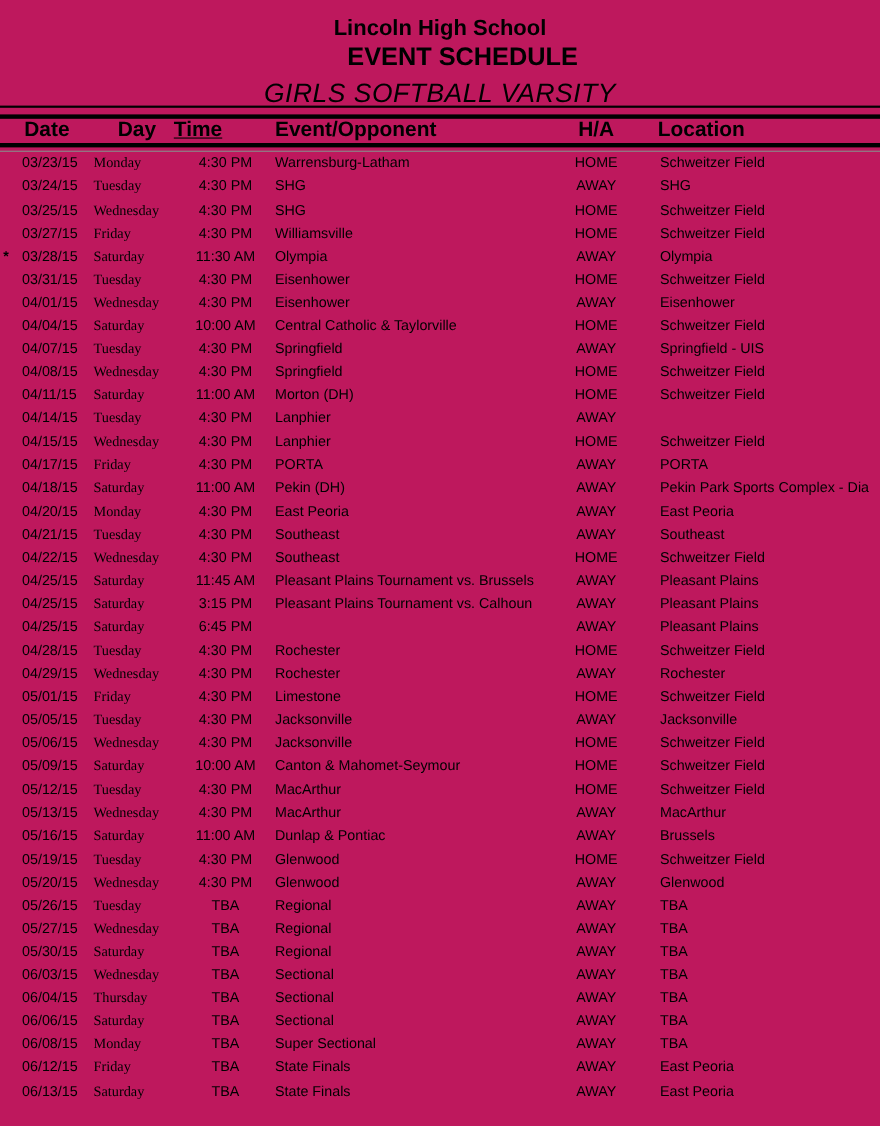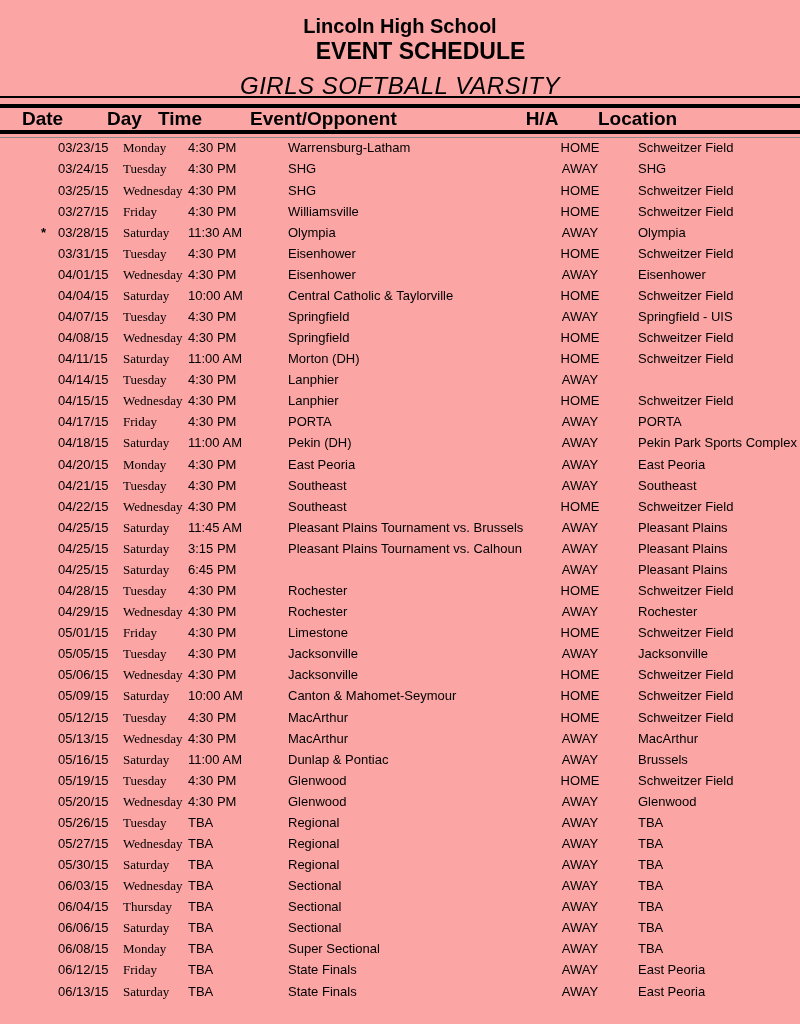--- a/index.html
+++ b/index.html
@@ -1,20 +1,20 @@
 <!DOCTYPE html>
 <html><head>
 <meta charset="utf-8">
 <style>
   html, body { margin: 0; padding: 0; background: #fff; }
   .page {
     position: relative;
     width: 800px;
     height: 1024px;
-    background: #fca5a5;
+    background: #be185d;
     color: #000000;
     font-family: "Liberation Sans", sans-serif;
     overflow: hidden;
   }
   .title-block {
     position: absolute;
     top: 14px; left: 0; right: 0;
     text-align: center;
   }
   .school-name   { font-size: 20px; font-weight: bold; line-height: 24px; }
@@ -25,32 +25,32 @@
   .rule-top-thin    { top: 96px;  height: 1.5px; }
   .rule-top-thick   { top: 103.5px; height: 4px; }
   .rule-bot-thick   { top: 130px; height: 3.5px; }
   .rule-bot-thin    { top: 136.5px; height: 1px; background: #8a8a8a; }
 
   .thead { position: absolute; top: 109px; left: 0; right: 0; height: 20px;
            font-weight: bold; font-size: 19px; line-height: 20px; }
   .thead span { position: absolute; white-space: nowrap; }
   .h-date  { left: 22px; }
   .h-day   { left: 107px; }
-  .h-time  { left: 158px; }
+  .h-time  { left: 158px; text-decoration: underline; }
   .h-event { left: 250px; }
   .h-ha    { left: 500px; width: 84px; text-align: center; }
   .h-loc   { left: 598px; }
 
-  .rows { position: absolute; top: 137.4px; left: 0; right: 0; padding-left: 38px; }
+  .rows { position: absolute; top: 137.4px; left: 0; right: 0; }
   .row  { position: relative; height: 21.08px; font-size: 13px; line-height: 21.08px; }
   .row span { position: absolute; white-space: nowrap; top: 0; }
   .c-star  { left: 3px;  width: 14px; font-weight: bold; }
   .c-date  { left: 20px; }
   .c-day   { left: 85px; font-family: Liberation Serif, serif; }
-  .c-time  { left: 150px; width: 90px; }
+  .c-time  { left: 160px; width: 90px; text-align: center; }
   .c-event { left: 250px; }
   .c-ha    { left: 500px; width: 84px; text-align: center; }
   .c-loc   { left: 600px; right: 0; overflow: hidden; }
 </style>
 </head>
 <body>
 
 <div class="page">
 
   <div class="title-block">

